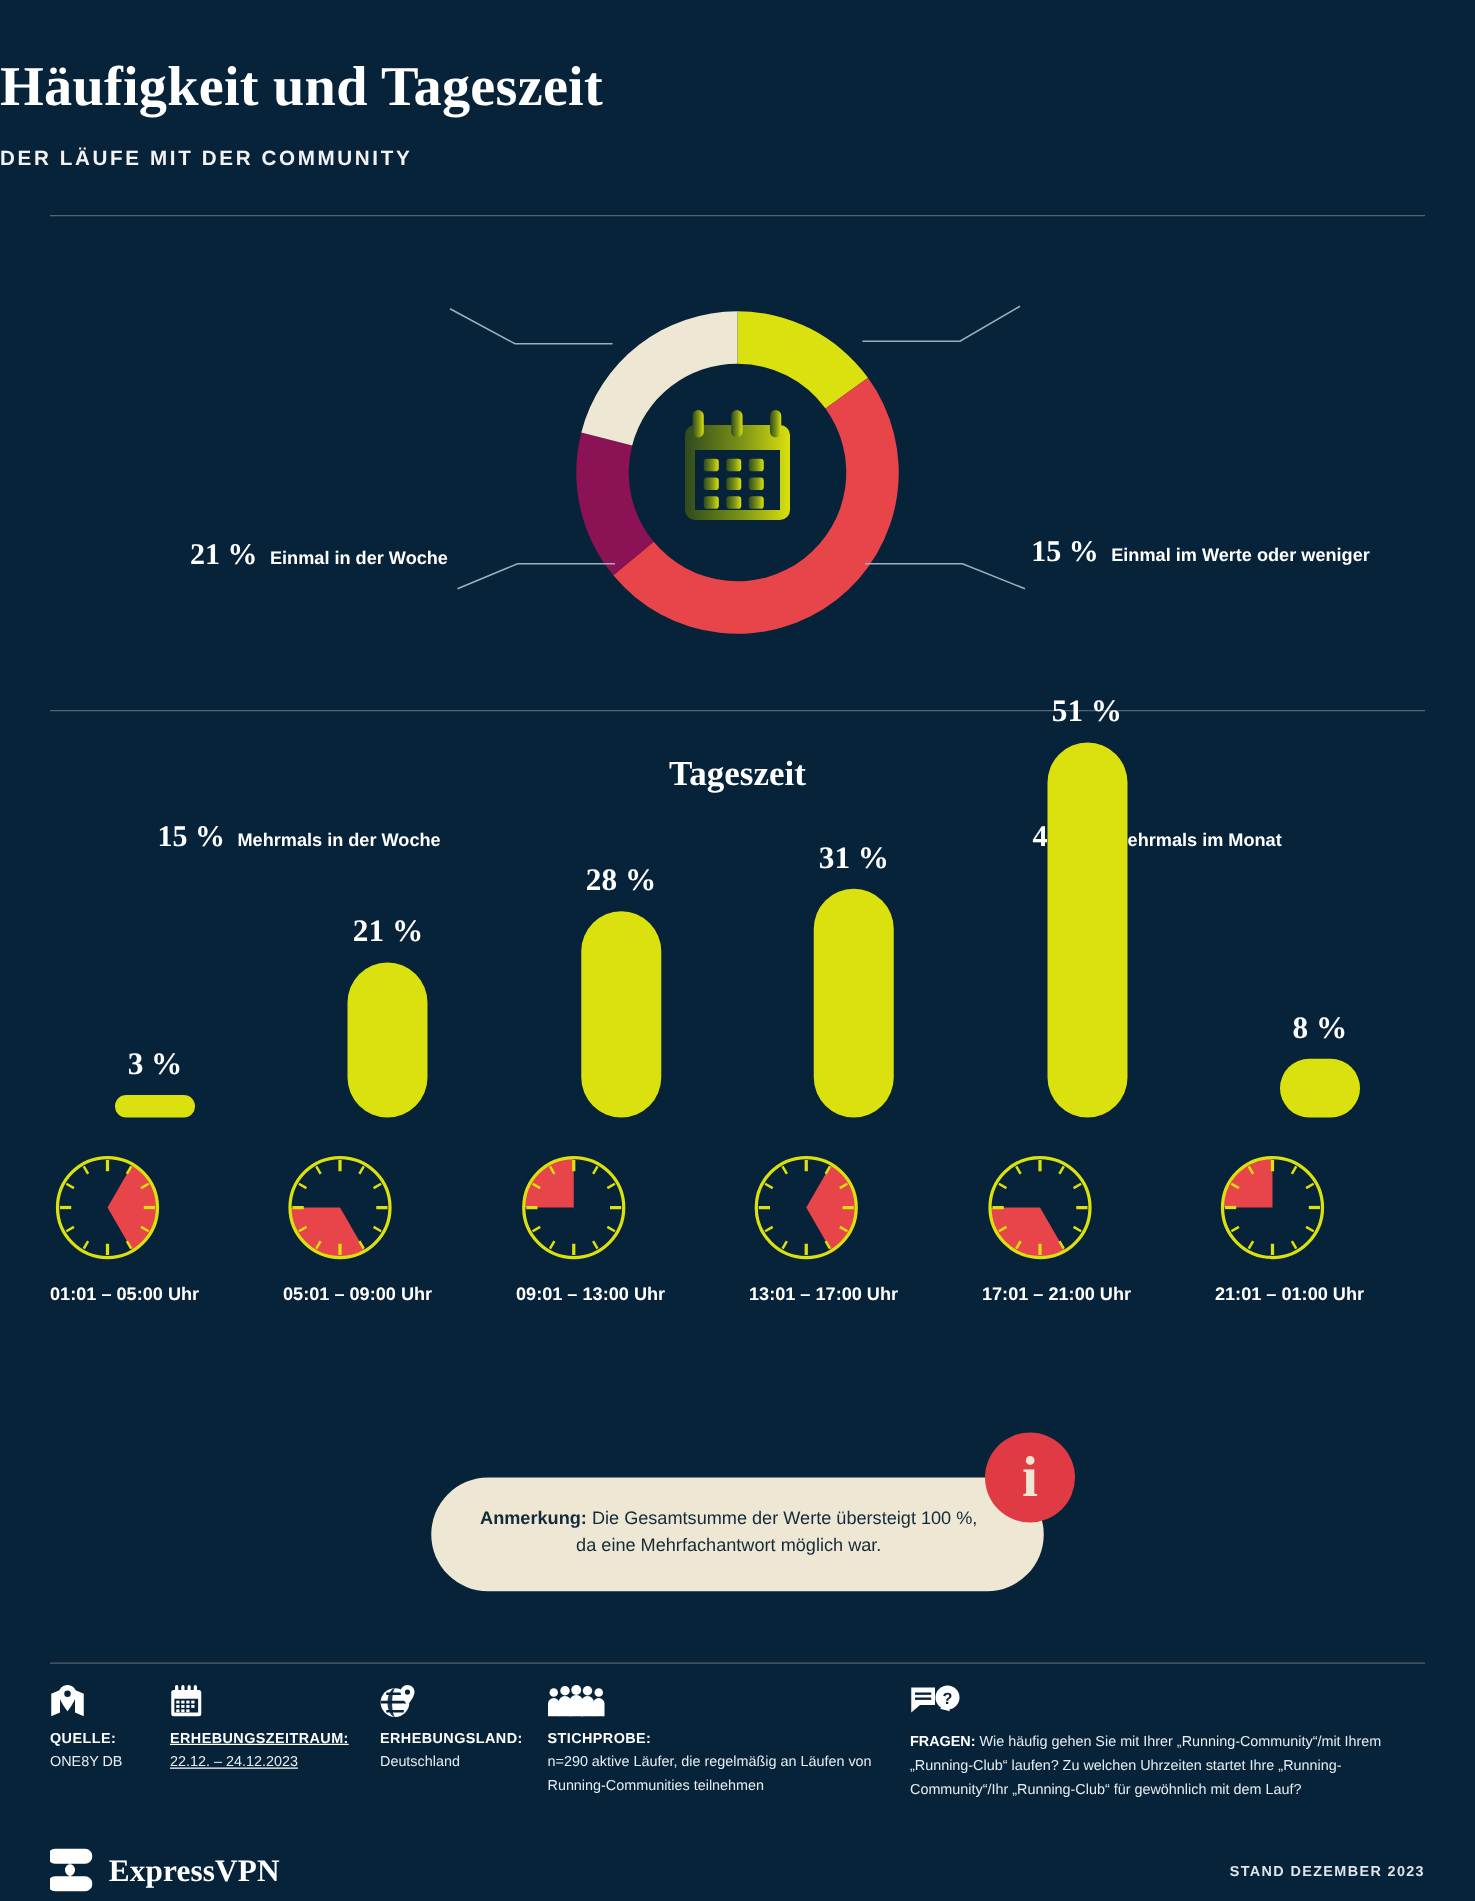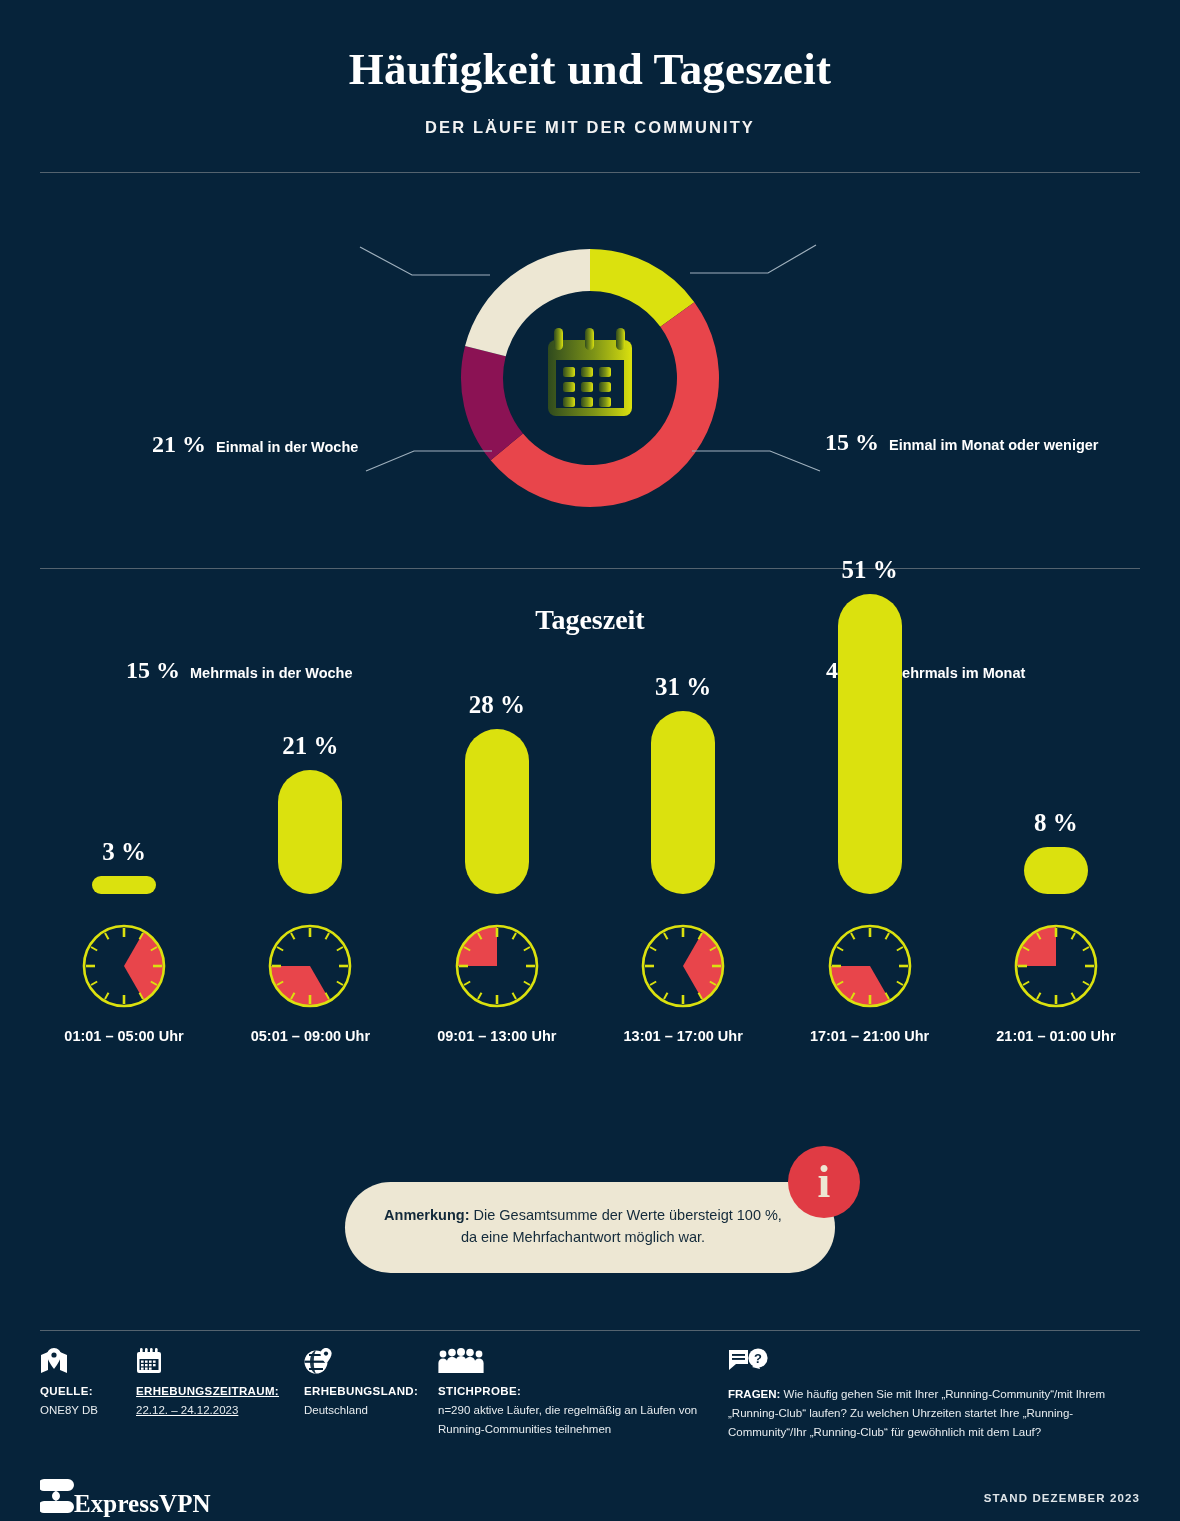--- a/index.html
+++ b/index.html
@@ -11,21 +11,21 @@
     background: #06233a;
     font-family: "Liberation Sans", sans-serif;
     color: #ffffff;
     overflow: hidden;
     position: relative;
   }
 
   .page { width: 1180px; height: 1521px; position: relative; }
 
   
-  .header { padding-top: 44px; text-align: center; }
+  .header { padding-top: 44px; text-align: left; }
   .header-title {
     font-family: "Liberation Serif", serif;
     font-size: 45px;
     font-weight: 700;
     letter-spacing: 0.2px;
     color: #ffffff;
     line-height: 1.15;
   }
   .header-subtitle {
     margin-top: 22px;
@@ -112,21 +112,20 @@
     top: 55px;
     height: 420px;
     display: flex;
     justify-content: space-between;
     align-items: flex-end;
   }
   .bar-col {
     width: 168px;
     display: flex;
     flex-direction: column;
-    align-items: center;
   }
   .bar-stack {
     height: 380px;
     display: flex;
     flex-direction: column;
     justify-content: flex-end;
     align-items: center;
   }
   .bar-value {
     font-family: "Liberation Serif", serif;
@@ -228,21 +227,21 @@
 
   
   .brand-row {
     position: absolute;
     left: 40px; right: 40px;
     top: 1478px;
     display: flex;
     align-items: center;
     justify-content: space-between;
   }
-  .brand { display: flex; align-items: flex-end; gap: 0; }
+  .brand { display: flex; align-items: center; gap: 13px; }
   .brand-mark svg { display: block; }
   .brand-name {
     font-family: "Liberation Serif", serif;
     font-size: 25px;
     font-weight: 700;
     color: #ffffff;
     letter-spacing: 0.1px;
   }
   .stand {
     font-size: 11.5px;
@@ -311,21 +310,21 @@
         </g>
       </svg>
     </div>
 
     <div class="donut-label lbl-week-once">
       <span class="pct">21 %</span>
       <span class="cap">Einmal in der Woche</span>
     </div>
     <div class="donut-label lbl-month-once">
       <span class="pct">15 %</span>
-      <span class="cap">Einmal im Monat oder weniger</span>
+      <span class="cap">Einmal im Werte oder weniger</span>
     </div>
     <div class="donut-label lbl-week-multi">
       <span class="pct">15 %</span>
       <span class="cap">Mehrmals in der Woche</span>
     </div>
     <div class="donut-label lbl-month-multi">
       <span class="pct">49 %</span>
       <span class="cap">Mehrmals im Monat</span>
     </div>
   </div>

